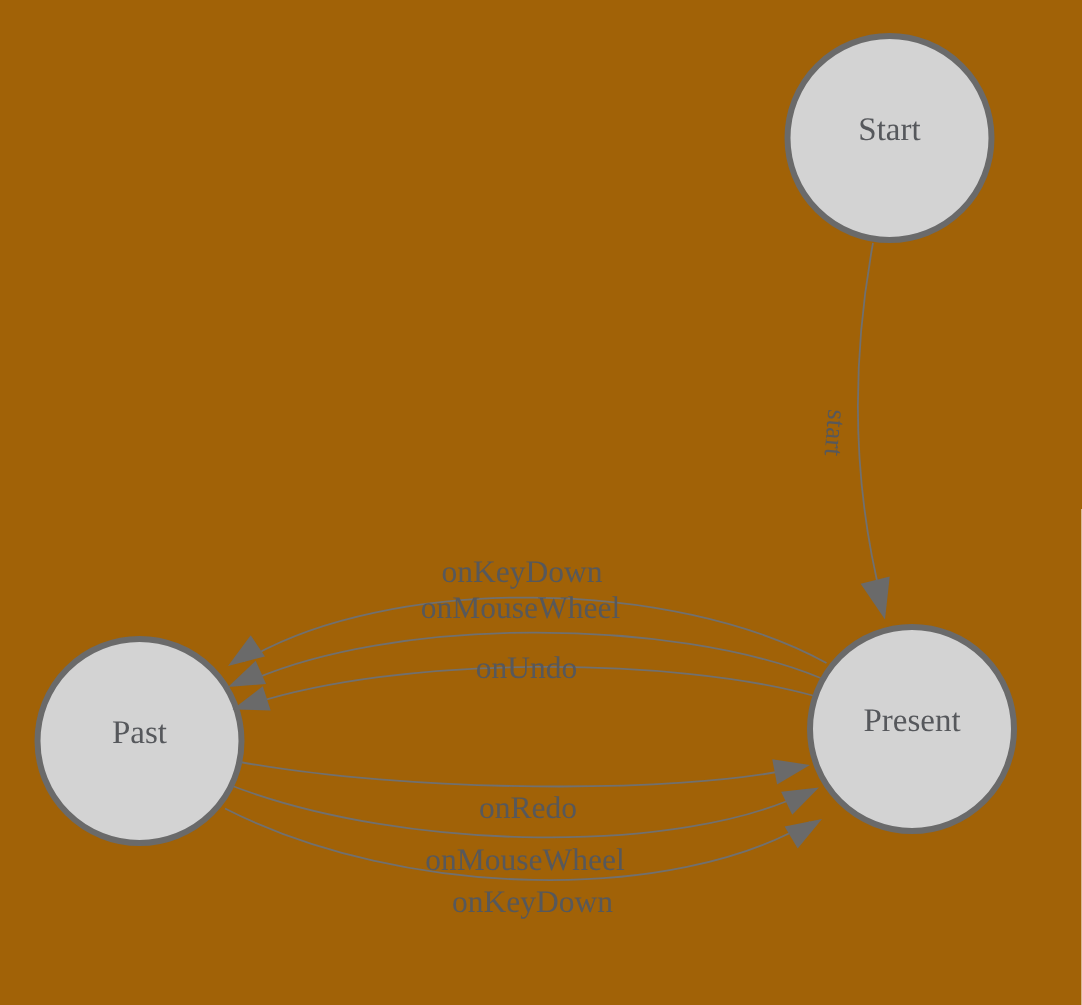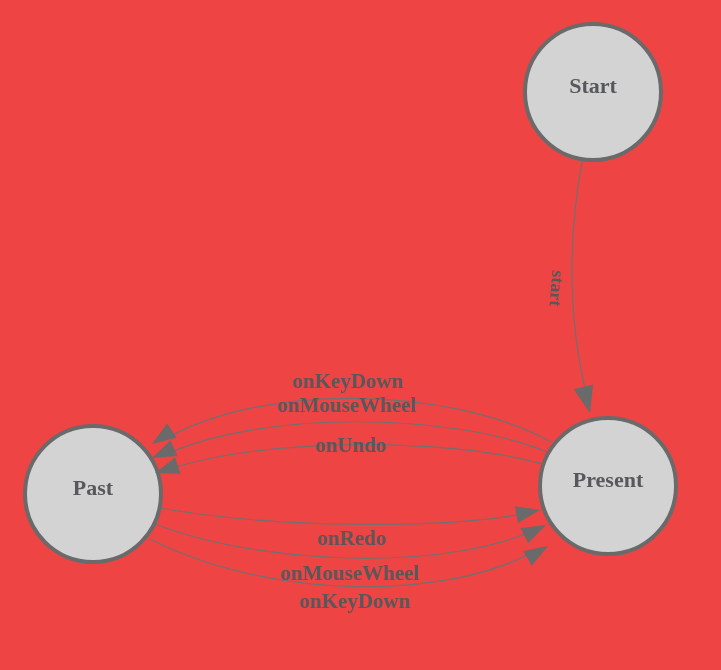--- a/index.html
+++ b/index.html
@@ -4,24 +4,23 @@
 <style>
   html, body {
     margin: 0;
     padding: 0;
     background: #ffffff;
   }
   .stage {
     position: relative;
     width: 721px;
     height: 670px;
-    background: #ef4444;
+    background: #a16207;
     overflow: hidden;
     font-family: "Liberation Serif", "DejaVu Serif", serif;
-    font-weight: bold;
   }
   svg { display: block; }
   .edge-line {
     fill: none;
     stroke: #707070;
     stroke-width: 1.2;
   }
   .arrowhead {
     fill: #6a6a6a;
     stroke: none;

